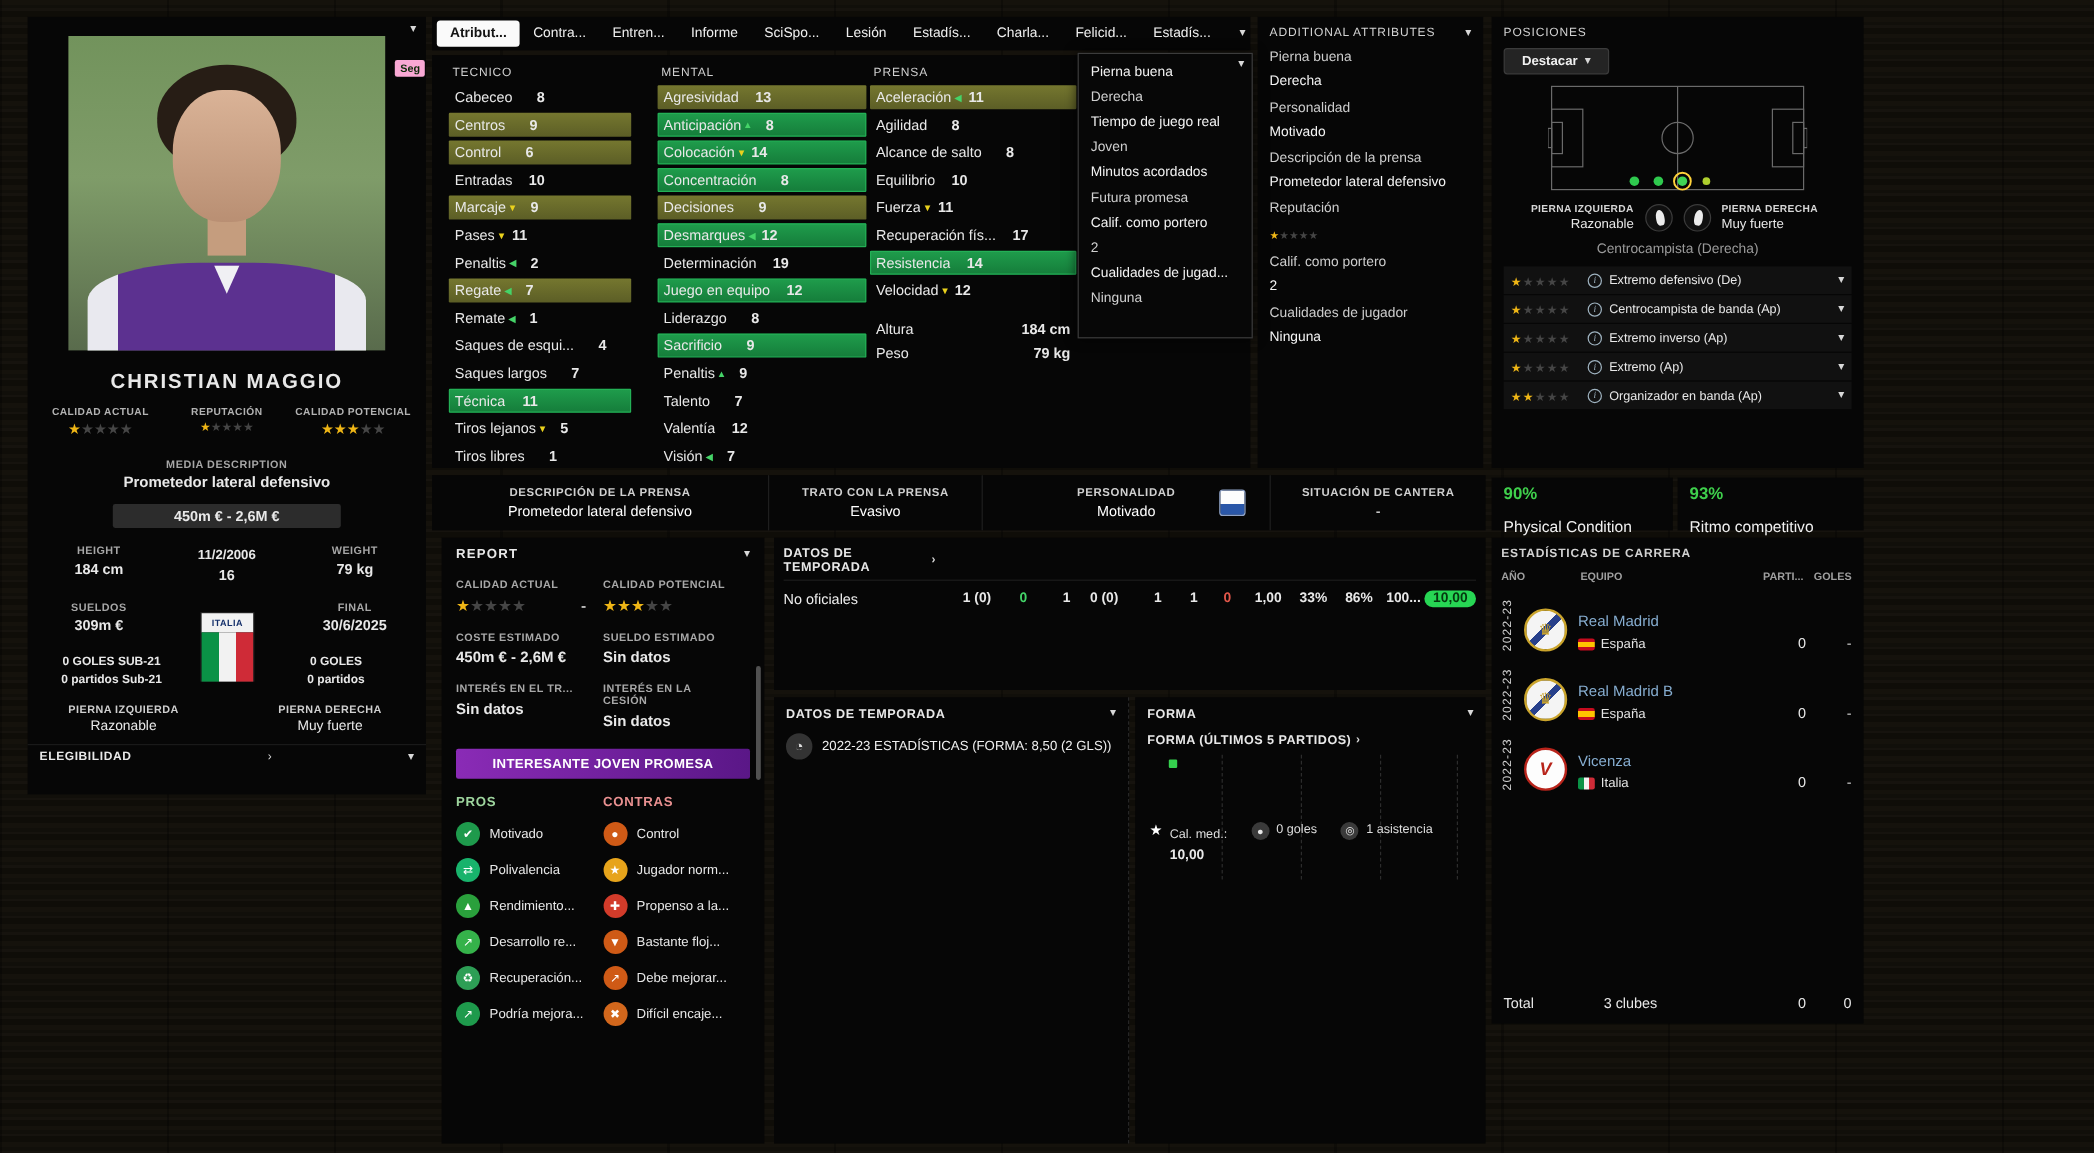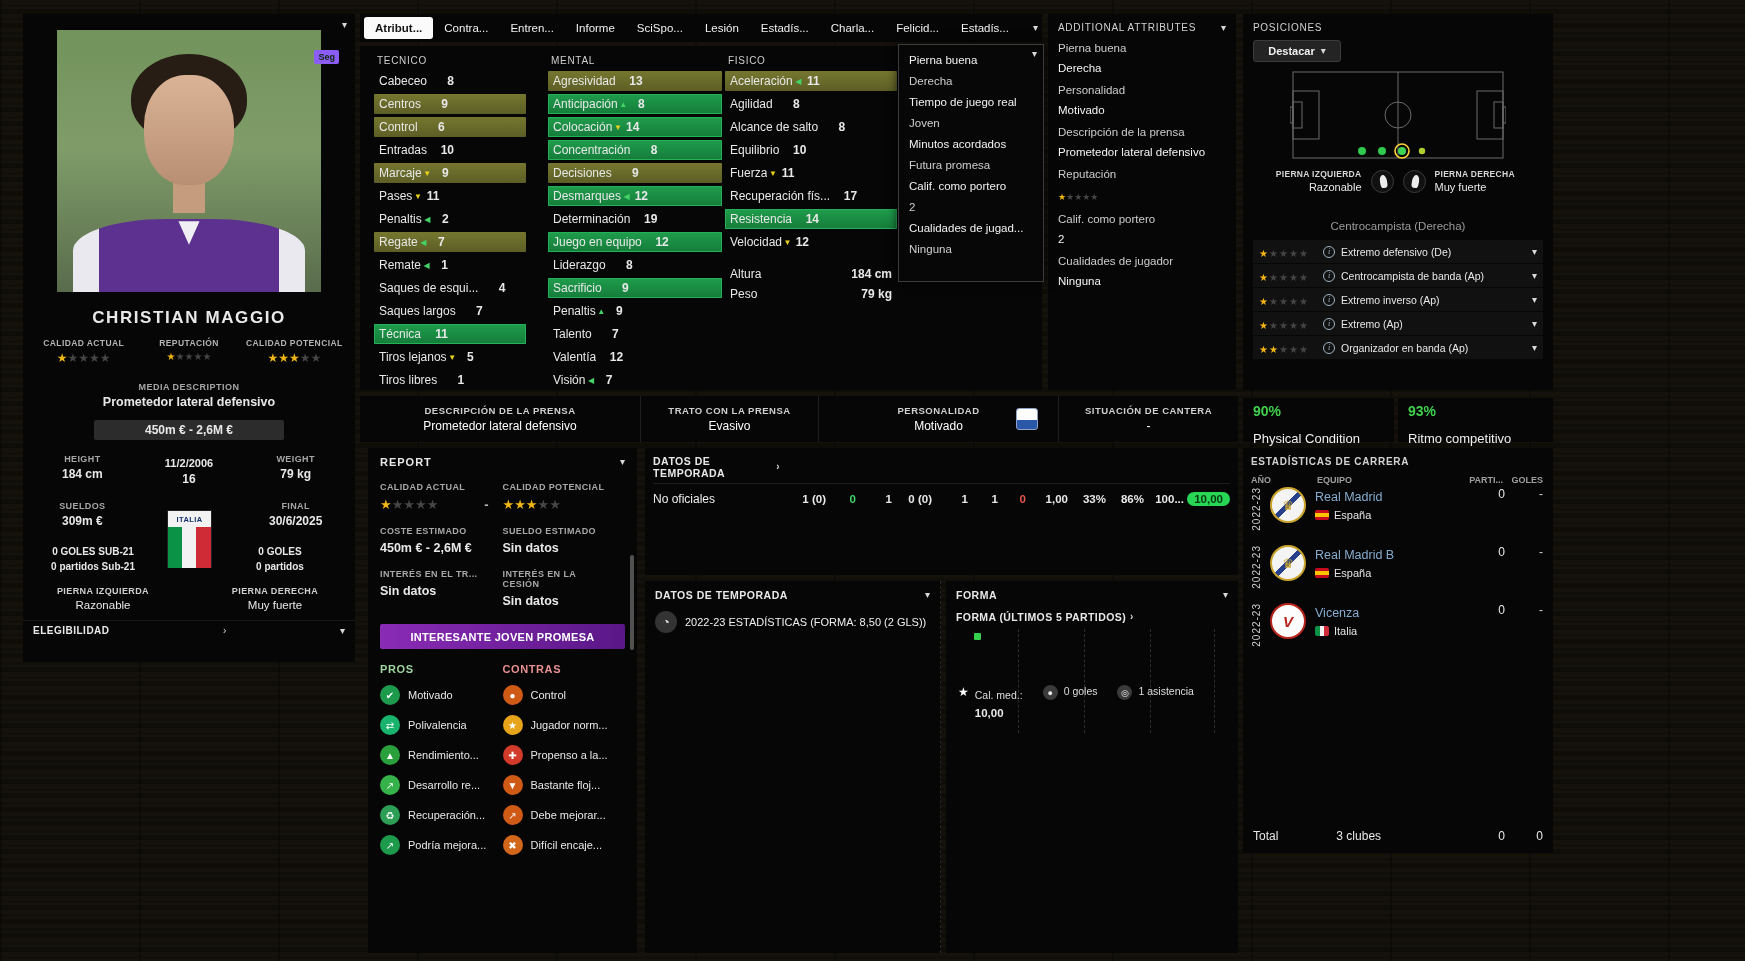--- a/index.html
+++ b/index.html
@@ -19,21 +19,21 @@
 .left-card{left:23px;top:14px;width:332px;height:648px}
 .card-chev{position:absolute;right:8px;top:6px}
 .photo{position:absolute;left:34px;top:16px;width:264px;height:262px;overflow:hidden;
  background:linear-gradient(180deg,#72935c 0%,#7f9c69 45%,#596b4c 100%)}
 .photo .hair{position:absolute;left:28%;top:9%;width:44%;height:34%;background:#271d15;border-radius:50% 50% 46% 46%}
 .photo .face{position:absolute;left:33%;top:17%;width:34%;height:42%;background:linear-gradient(#dab397,#b98f73);border-radius:46%}
 .photo .neck{position:absolute;left:44%;top:56%;width:12%;height:14%;background:#c59d7e}
 .photo .shirt{position:absolute;left:6%;bottom:-2%;width:88%;height:30%;border-radius:40% 40% 0 0;
  background:linear-gradient(90deg,#e9e9ef 0 11%,#5c3190 11% 89%,#e9e9ef 89%)}
 .photo .collar{position:absolute;left:46%;bottom:18%;width:8%;height:9%;background:#f0f0f4;clip-path:polygon(0 0,100% 0,50% 100%)}
-.seg-badge{position:absolute;right:16px;top:36px;background:#8b5cf6;color:#0c2a09;font-size:9px;font-weight:bold;padding:2px 4px;border-radius:2px}
+.seg-badge{position:absolute;right:1px;top:36px;background:#f9a8d4;color:#0c2a09;font-size:9px;font-weight:bold;padding:2px 4px;border-radius:2px}
 .player-name{position:absolute;top:294px;width:100%;text-align:center;font-size:17px;font-weight:bold;letter-spacing:1.6px}
 .star-row{position:absolute;top:324px;left:8px;right:8px;display:flex}
 .star-col{flex:1;text-align:center}
 .star-col .small-label{font-size:8.5px;color:#b3b3b3;letter-spacing:.4px;font-weight:bold}
 .star-col .stars{margin-top:3px;font-size:12px}
 .star-col.rep .stars{font-size:10px}
 .media-block{position:absolute;top:368px;width:100%;text-align:center}
 .media-block .small-label{font-size:9px;color:#a6a6a6;letter-spacing:.5px;font-weight:bold}
 .media-block .media-val{font-size:12.5px;font-weight:bold;margin-top:3px}
 .value-pill{position:absolute;top:406px;left:71px;width:190px;height:20px;background:#2c2c2c;border-radius:2px;
@@ -112,21 +112,21 @@
 .feet-row .ft-txt{width:108px}
 .feet-row .ft-txt.l{text-align:right}
 .feet-row .ft-txt.r{text-align:left}
 .feet-row .lab{font-size:8.5px;color:#d6d6d6;font-weight:bold;letter-spacing:.3px}
 .feet-row .val{font-size:11px;margin-top:2px}
 .foot{width:23px;height:23px;border-radius:50%;background:#101010;border:1px solid #3b3b3b;position:relative;flex:none}
 .foot::after{content:"";position:absolute;left:8px;top:4px;width:7px;height:13px;background:#ececec;
  border-radius:60% 60% 42% 42%/55% 55% 45% 45%}
 .foot.left::after{transform:rotate(-10deg) scaleX(-1)}
 .foot.right::after{transform:rotate(10deg)}
-.natural-pos{margin-top:27px;text-align:center;color:#9b9b9b;font-size:11.5px}
+.natural-pos{margin-top:9px;text-align:center;color:#9b9b9b;font-size:11.5px}
 .roles{margin-top:8px}
 .role-row{height:23px;background:#111;margin-bottom:1px;display:flex;align-items:center;padding:0 6px;gap:6px}
 .role-stars{width:58px;white-space:nowrap}
 .role-stars .st{font-size:10px;letter-spacing:1px}
 .info-icon{width:12px;height:12px;border-radius:50%;border:1px solid #9fb3c0;color:#9fb3c0;font-size:8px;font-style:italic;
  display:flex;align-items:center;justify-content:center;flex:none;font-family:"Liberation Serif","DejaVu Serif",serif}
 .role-label{flex:1;font-size:10.5px;white-space:nowrap;overflow:hidden}
 
 
 .cond1{left:1243px;top:398px;width:151px;height:44px;padding:5px 10px}
@@ -207,21 +207,21 @@
 .fs-star{color:#fff;font-size:12px;line-height:1.2}
 .mini-ic{width:15px;height:15px;border-radius:50%;background:#3a3a3a;color:#e8e8e8;font-size:9px;display:flex;align-items:center;justify-content:center;flex:none}
 .fs-l1{font-size:10.5px;color:#dedede}
 .fs-l2{font-size:11.5px;font-weight:bold;margin-top:3px}
 
 
 .career{left:1243px;top:448px;width:310px;height:405px;padding:8px 10px 8px 8px}
 .car-title{font-size:10px;font-weight:bold;letter-spacing:.7px;color:#d2d2d2}
 .car-cols{display:flex;margin-top:8px;font-size:9px;color:#9f9f9f;font-weight:bold}
 .cc-year{width:20px}.cc-team{flex:1;padding-left:46px}.cc-apps{width:44px;text-align:right}.cc-goals{width:40px;text-align:right}
-.career-row{height:56px;display:flex;align-items:flex-start;margin-top:2px}
+.career-row{height:56px;display:flex;align-items:flex-end;margin-top:2px}
 .year-v{writing-mode:vertical-rl;transform:rotate(180deg);font-size:10px;color:#cfcfcf;width:16px;text-align:center;letter-spacing:1px}
 .club-badge{width:36px;height:36px;border-radius:50%;margin:0 9px 0 3px;position:relative;flex:none;
  display:flex;align-items:center;justify-content:center;font-size:15px;font-weight:bold}
 .badge-real-madrid{background:linear-gradient(135deg,#f4f4f4 44%,#27408b 44% 56%,#f4f4f4 56%);border:2px solid #caa42c;color:#caa42c}
 .badge-real-madrid::before{content:"♛";font-size:13px}
 .badge-vicenza{background:#fdfdfd;border:2px solid #b8241b;color:#b8241b}
 .badge-vicenza::before{content:"V";font-style:italic;font-size:15px}
 .team-block{flex:1;min-width:0}
 .team-name{font-size:12.5px;color:#86add0;white-space:nowrap}
 .nation-line{margin-top:4px;font-size:11px;color:#e4e4e4;display:flex;align-items:center;gap:5px}
@@ -561,21 +561,21 @@
         </div>
         <div class="attr-row">
           <span class="attr-name">Visión</span>
           <span class="attr-right">
             <span class="arrow arrow-left">◀</span>
             <span class="attr-val">7</span>
           </span>
         </div>
     </div>
     <div class="attr-col col-fis">
-      <div class="col-title">FISICO</div>
+      <div class="col-title">PRENSA</div>
       <div class="attr-row hl-olive">
           <span class="attr-name">Aceleración</span>
           <span class="attr-right">
             <span class="arrow arrow-left">◀</span>
             <span class="attr-val">11</span>
           </span>
         </div>
         <div class="attr-row">
           <span class="attr-name">Agilidad</span>
           <span class="attr-right">

